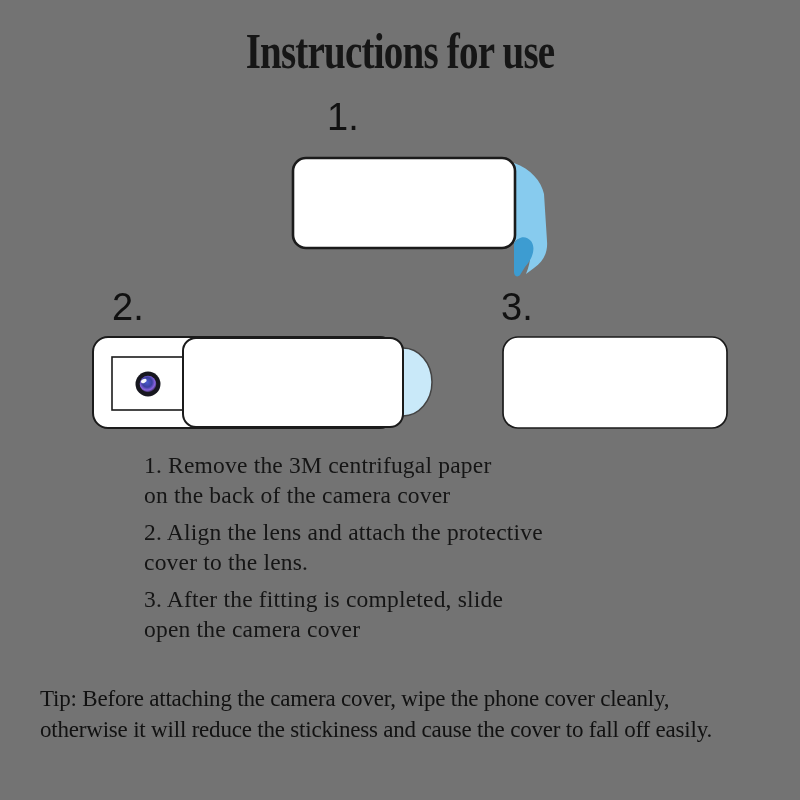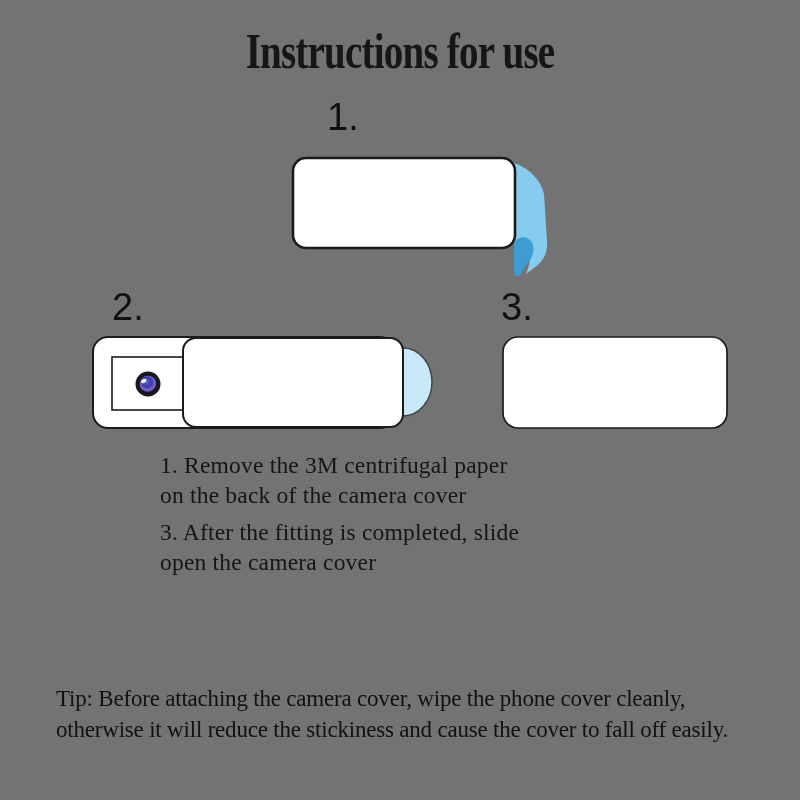--- a/index.html
+++ b/index.html
@@ -23,28 +23,28 @@
   }
   #lbl1{left:327px;top:98px;}
   #lbl2{left:112px;top:288px;}
   #lbl3{left:501px;top:288px;}
 
   .illus{position:absolute;}
   #illus1{left:285px;top:148px;width:280px;height:135px;}
   #illus2{left:85px; top:330px;width:360px;height:108px;}
   #illus3{left:495px;top:330px;width:245px;height:108px;}
 
-  .instructions{position:absolute;left:160px;top:450px;color:#151515;}
+  .instructions{position:absolute;left:144px;top:450px;color:#151515;}
   .instructions p{
     margin:0 0 7px 0;font-size:23.5px;line-height:30px;
     white-space:pre;letter-spacing:0.2px;
   }
 
   .tip{
-    position:absolute;left:56px;top:683px;margin:0;color:#111111;
+    position:absolute;left:40px;top:683px;margin:0;color:#111111;
     font-size:23px;line-height:31px;white-space:pre;letter-spacing:-0.2px;
   }
 </style>
 </head>
 <body>
 
 <div class="page">
 
   <h1 class="title">Instructions for use</h1>
 
@@ -85,20 +85,22 @@
   </svg>
 
   <div class="step-label" id="lbl3">3.</div>
   <svg class="illus" id="illus3" viewBox="0 0 245 108">
     <rect x="8" y="7" width="224" height="91" rx="15" stroke-width="1.7" stroke="#1b1b1b" fill="#ffffff"></rect>
   </svg>
 
   <div class="instructions">
     <p>1. Remove the 3M centrifugal paper
 on the back of the camera cover</p>
+    <p>2. Align the lens and attach the protective
+cover to the lens.</p>
     <p>3. After the fitting is completed, slide
 open the camera cover</p>
   </div>
 
   <p class="tip">Tip: Before attaching the camera cover, wipe the phone cover cleanly,
 otherwise it will reduce the stickiness and cause the cover to fall off easily.</p>
 
 </div>
 
 </body></html>

